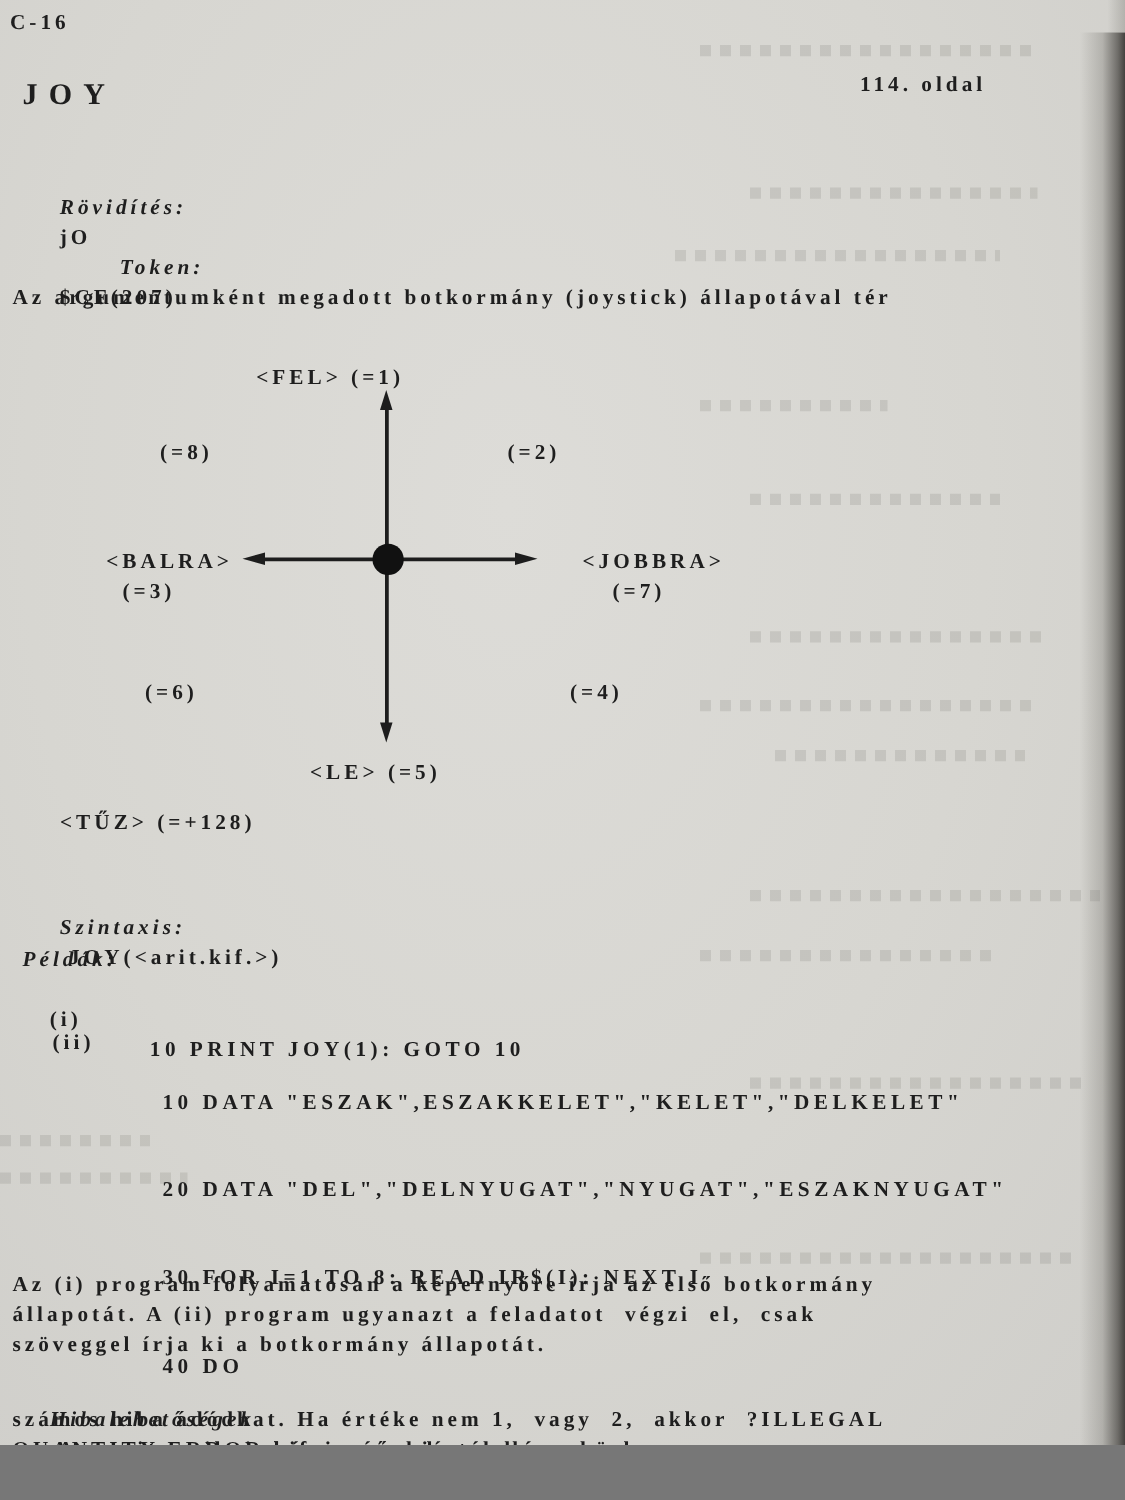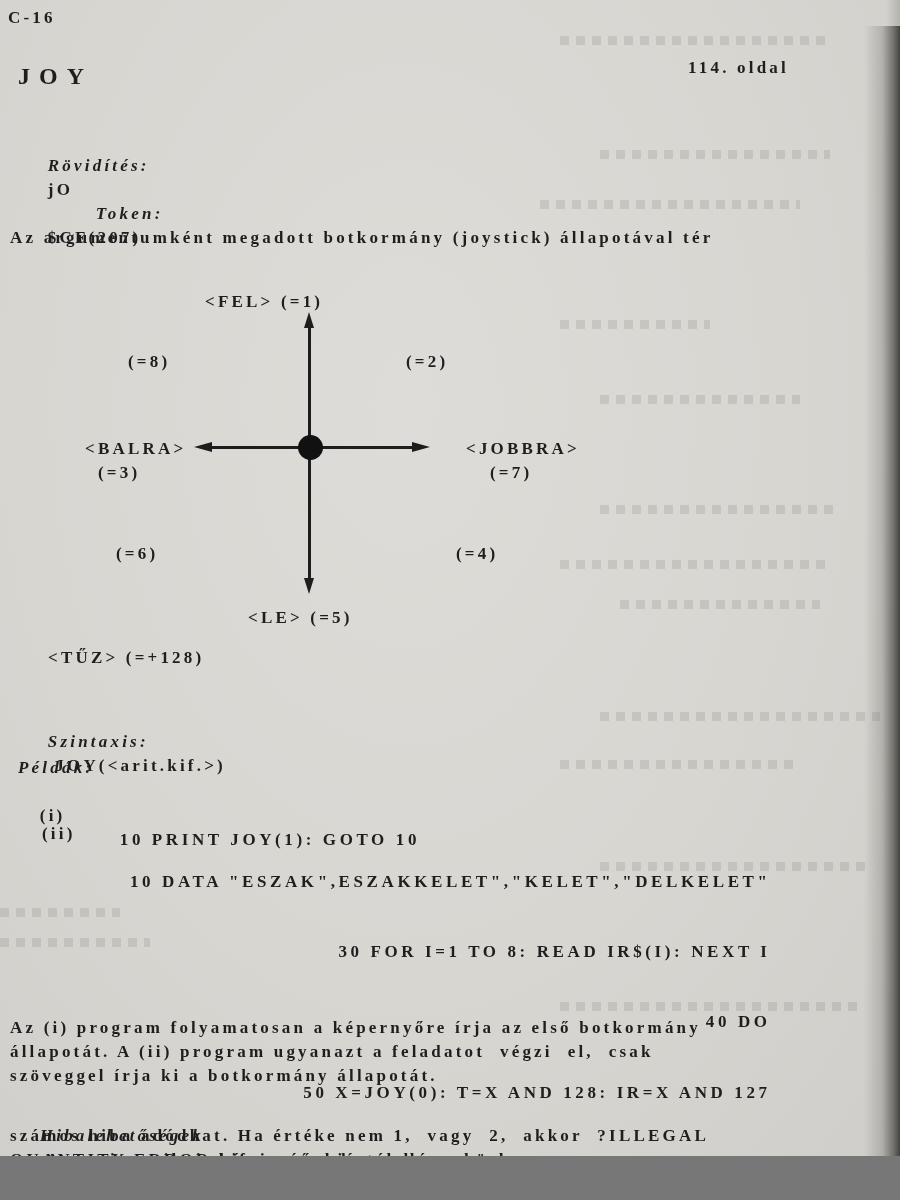--- a/index.html
+++ b/index.html
@@ -7,21 +7,21 @@
     position:relative; width:900px; height:1156px; overflow:hidden;
     background:#d8d7d2;
     background-image: radial-gradient(ellipse at 45% 35%, #dddcd8 0%, #d7d6d1 55%, #cfceca 100%);
     font-family:Liberation Serif, serif;
     color:#1e1e1e; font-weight:700;
   }
   .t { position:absolute; white-space:pre; font-size:17px; letter-spacing:3.2px; line-height:24px; }
   .it { font-style:italic; }
   .title { font-size:24px; letter-spacing:9px; }
   .code { letter-spacing:3.6px; }
-  .codeblock div { height:22.2px;text-align:right; }
+  .codeblock div { height:22.2px; }
   
   .vline, .hline, .dot, .ah { position:absolute; }
   .vline { width:3px; background:#1d1d1d; }
   .hline { height:3px; background:#1d1d1d; }
   .dot  { width:25px; height:25px; border-radius:50%; background:#111; }
   .ah   { width:0; height:0; }
   .ah.up    { border-left:5px solid transparent; border-right:5px solid transparent; border-bottom:16px solid #1d1d1d; }
   .ah.down  { border-left:5px solid transparent; border-right:5px solid transparent; border-top:16px solid #1d1d1d; }
   .ah.left  { border-top:5px solid transparent; border-bottom:5px solid transparent; border-right:18px solid #1d1d1d; }
   .ah.right { border-top:5px solid transparent; border-bottom:5px solid transparent; border-left:18px solid #1d1d1d; }
@@ -85,20 +85,21 @@
 
   <div class="t" style="left:10px; top:780px;">
     <span>(i)</span>
     <span class="code" style="margin-left:80px;">10 PRINT JOY(1): GOTO 10</span>
   </div>
 
   <div>
     <div class="t" style="left:10px; top:822px;margin-left:32px;">(ii)</div>
     <div class="t code codeblock" style="left:130px; top:822px;">
       <div>10 DATA "ESZAK",ESZAKKELET","KELET","DELKELET"</div>
+      <div>20 DATA "DEL","DELNYUGAT","NYUGAT","ESZAKNYUGAT"</div>
       <div>30 FOR I=1 TO 8: READ IR$(I): NEXT I</div>
       <div>40 DO</div>
       <div>50 X=JOY(0): T=X AND 128: IR=X AND 127</div>
       
       
       
     </div>
   </div>
 
   <div class="t" style="left:10px; top:1016px;">Az (i) program folyamatosan a képernyőre írja az első botkormány</div>

